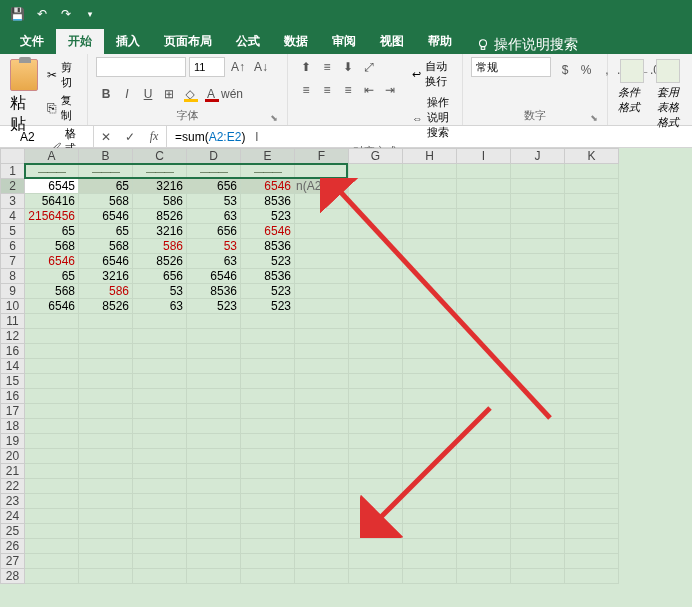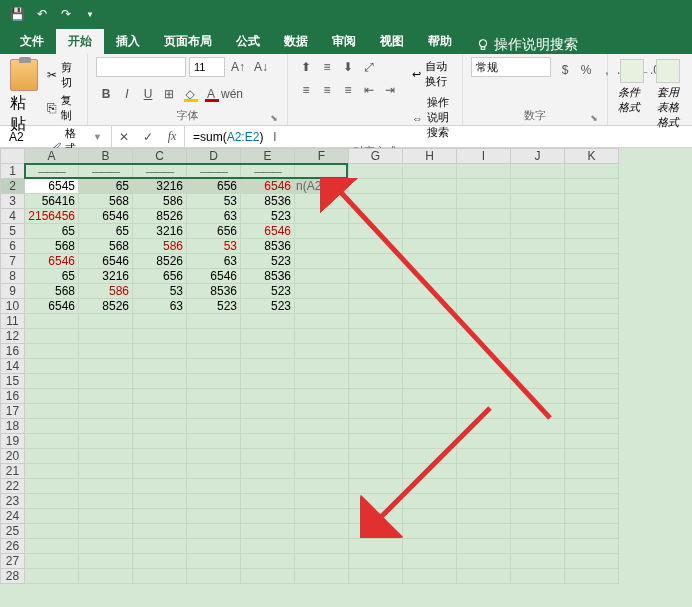--- a/index.html
+++ b/index.html
@@ -44,21 +44,21 @@
     .wrap-col { display: flex; flex-direction: column; gap: 2px; font-size: 11px; padding-left: 6px; }
     .wrap-item { display: flex; align-items: center; gap: 4px; cursor: pointer; padding: 2px; }
     
     .num-format { width: 80px; height: 20px; border: 1px solid #ccc; font-size: 11px; padding: 1px 4px; background: #fff; }
     .num-bottom { display: flex; gap: 1px; margin-top: 3px; }
     .style-btn { display: flex; flex-direction: column; align-items: center; font-size: 11px; cursor: pointer; padding: 2px; }
     .style-icon { width: 24px; height: 24px; background: #e8f0e0; border: 1px solid #ccc; margin-bottom: 2px; }
     
     
     .formula-bar { height: 22px; display: flex; align-items: stretch; border-bottom: 1px solid #d4d4d4; background: #fff; }
-    .name-box { width: 112px; border-right: 1px solid #d4d4d4; padding: 2px 9px; font-size: 12px; display: flex; align-items: center; }
+    .name-box { width: 94px; border-right: 1px solid #d4d4d4; padding: 2px 20px; font-size: 12px; display: flex; align-items: center; }
     .name-dd { margin-left: auto; color: #888; font-size: 9px; cursor: pointer; }
     .fb-btns { display: flex; align-items: center; border-right: 1px solid #d4d4d4; }
     .fb-btn { width: 24px; display: flex; align-items: center; justify-content: center; font-size: 12px; color: #555; cursor: pointer; }
     .fx { font-style: italic; font-family: serif; }
     .formula-input { flex: 1; padding: 2px 8px; font-size: 12px; display: flex; align-items: center; position: relative; }
     .formula-text .arg { color: #0070c0; }
     .cursor-caret { position: absolute; left: 88px; top: 3px; font-size: 13px; color: #666; }
     
     
     .sheet-area { position: relative; background: #d5e8d4; }

